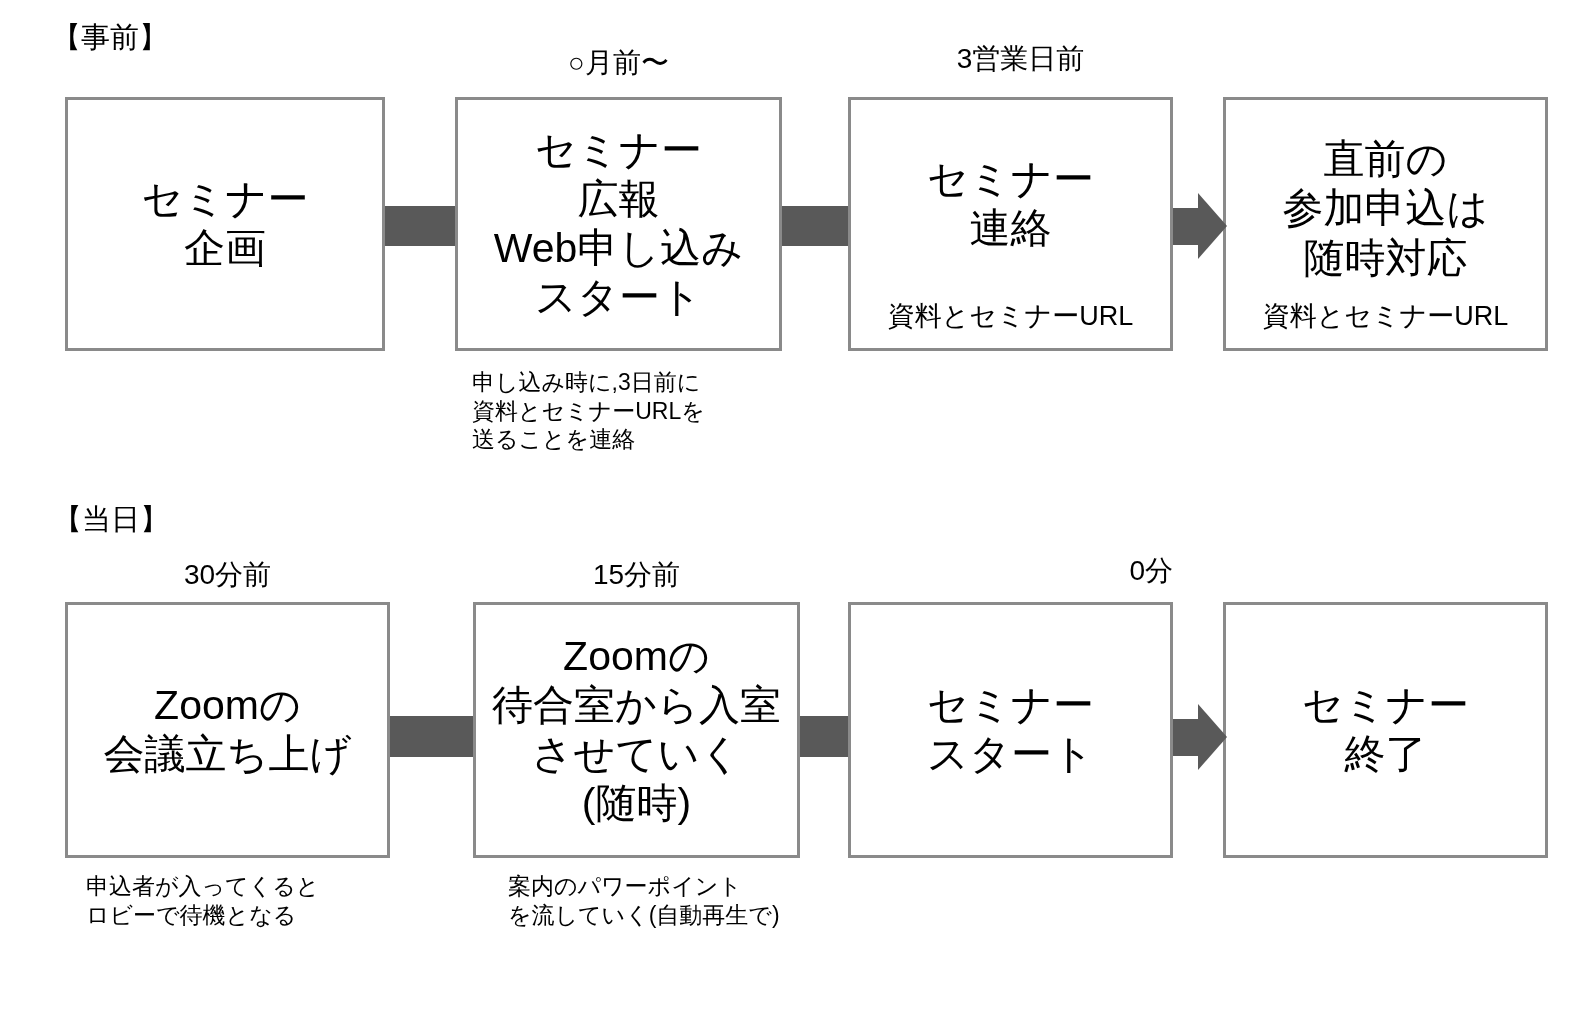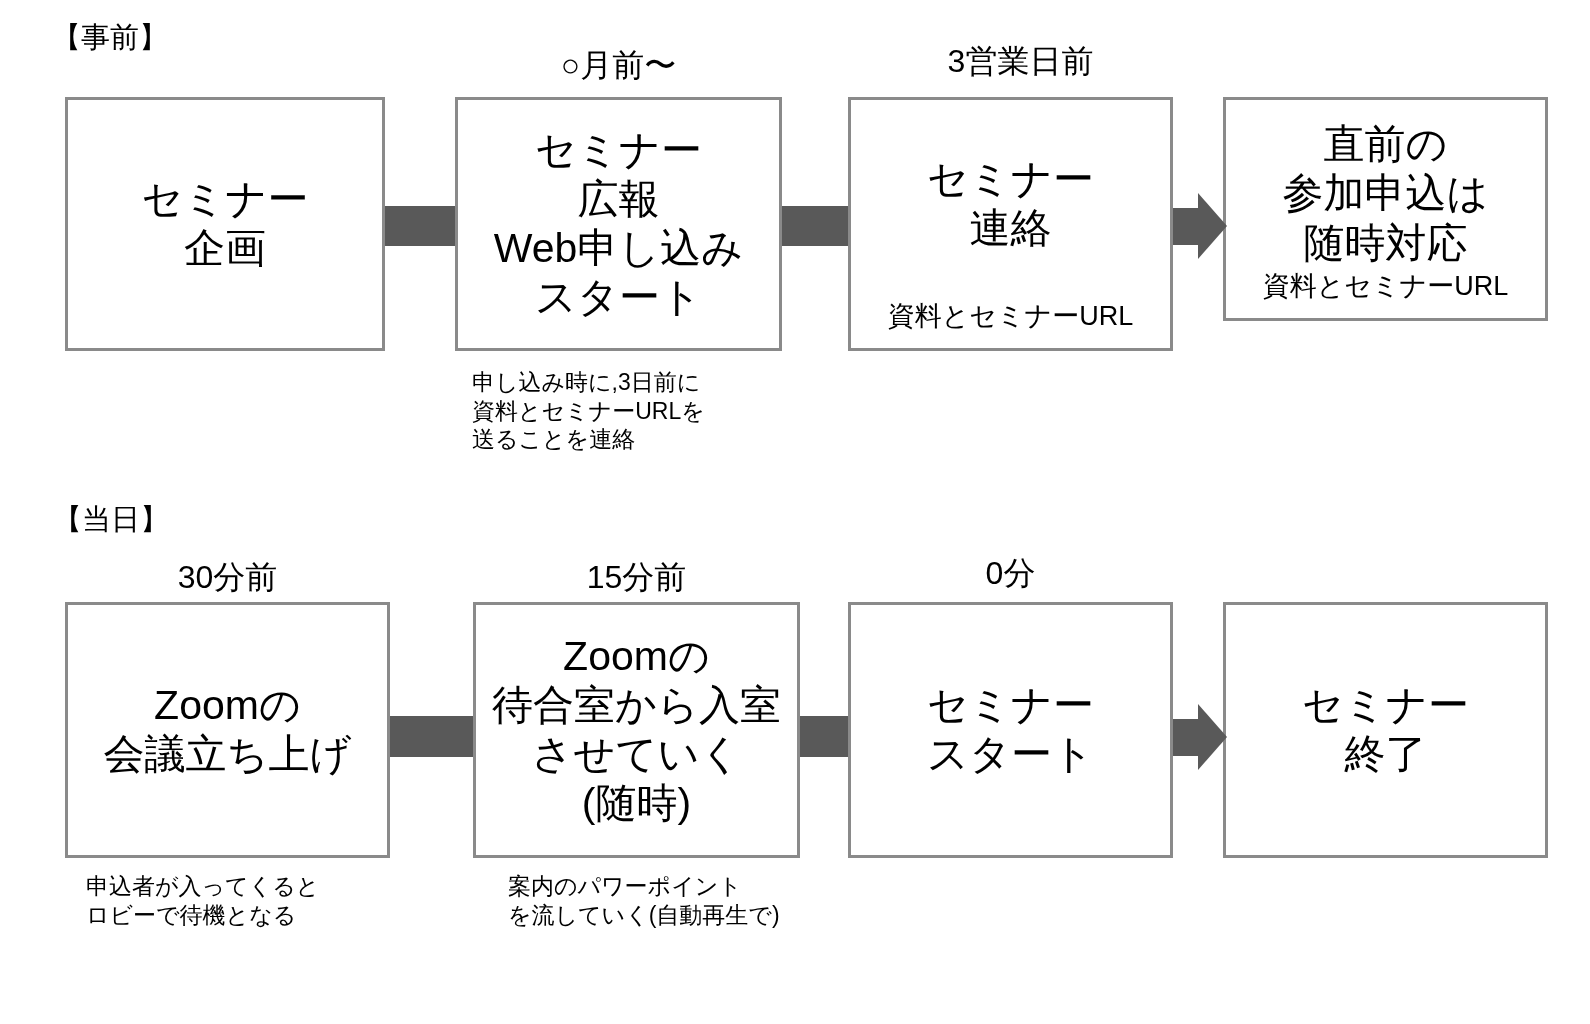--- a/index.html
+++ b/index.html
@@ -13,21 +13,21 @@
   }
   .sec-header {
     position:absolute;
     font-size:29px;
     line-height:1.1;
     white-space:pre;
     text-align:center;
   }
   .time-label {
     position:absolute;
-    font-size:32px;
+    font-size:28px;
     text-align:center;
     white-space:pre;
   }
   .box {
     position:absolute;
     box-sizing:border-box;
     border:3px solid #8a8a8a;
     background:#ffffff;
     display:flex;
     align-items:center;
@@ -95,21 +95,21 @@
 Web申し込み
 スタート</div>
   </div>
 
   <div class="box" style="left:848px; top:97px; width:325px; height:254px;">
     <div class="box-title" style="margin-bottom:40px;">セミナー
 連絡</div>
     <div class="box-sub">資料とセミナーURL</div>
   </div>
 
-  <div class="box" style="left:1223px; top:97px; width:325px; height:224px;">
+  <div class="box" style="left:1223px; top:97px; width:325px; height:254px;">
     <div class="box-title" style="margin-bottom:30px;">直前の
 参加申込は
 随時対応</div>
     <div class="box-sub">資料とセミナーURL</div>
   </div>
 
   <div class="bar" style="left:385px; top:206px; width:70px; height:40px;"></div>
   <div class="bar" style="left:782px; top:206px; width:66px; height:40px;"></div>
   <div class="arrow" style="left:1173px; top:193px;">
     <div class="arrow-tail"></div>
@@ -117,21 +117,21 @@
   </div>
 
   <div class="note" style="left:472px; top:368px;">申し込み時に,3日前に
 資料とセミナーURLを
 送ることを連絡</div>
 
   <div class="sec-header" style="left:53px; top:504px;">【当日】</div>
 
   <div class="time-label" style="left:65px; top:556px; width:325px;">30分前</div>
   <div class="time-label" style="left:473px; top:556px; width:327px;">15分前</div>
-  <div class="time-label" style="left:848px; top:552px; width:325px;">0分</div>
+  <div class="time-label" style="left:848px; top:552px; width:325px;text-align:right;">0分</div>
 
   <div class="box" style="left:65px; top:602px; width:325px; height:256px;">
     <div class="box-title">Zoomの
 会議立ち上げ</div>
   </div>
 
   <div class="box" style="left:473px; top:602px; width:327px; height:256px;">
     <div class="box-title">Zoomの
 待合室から入室
 させていく

